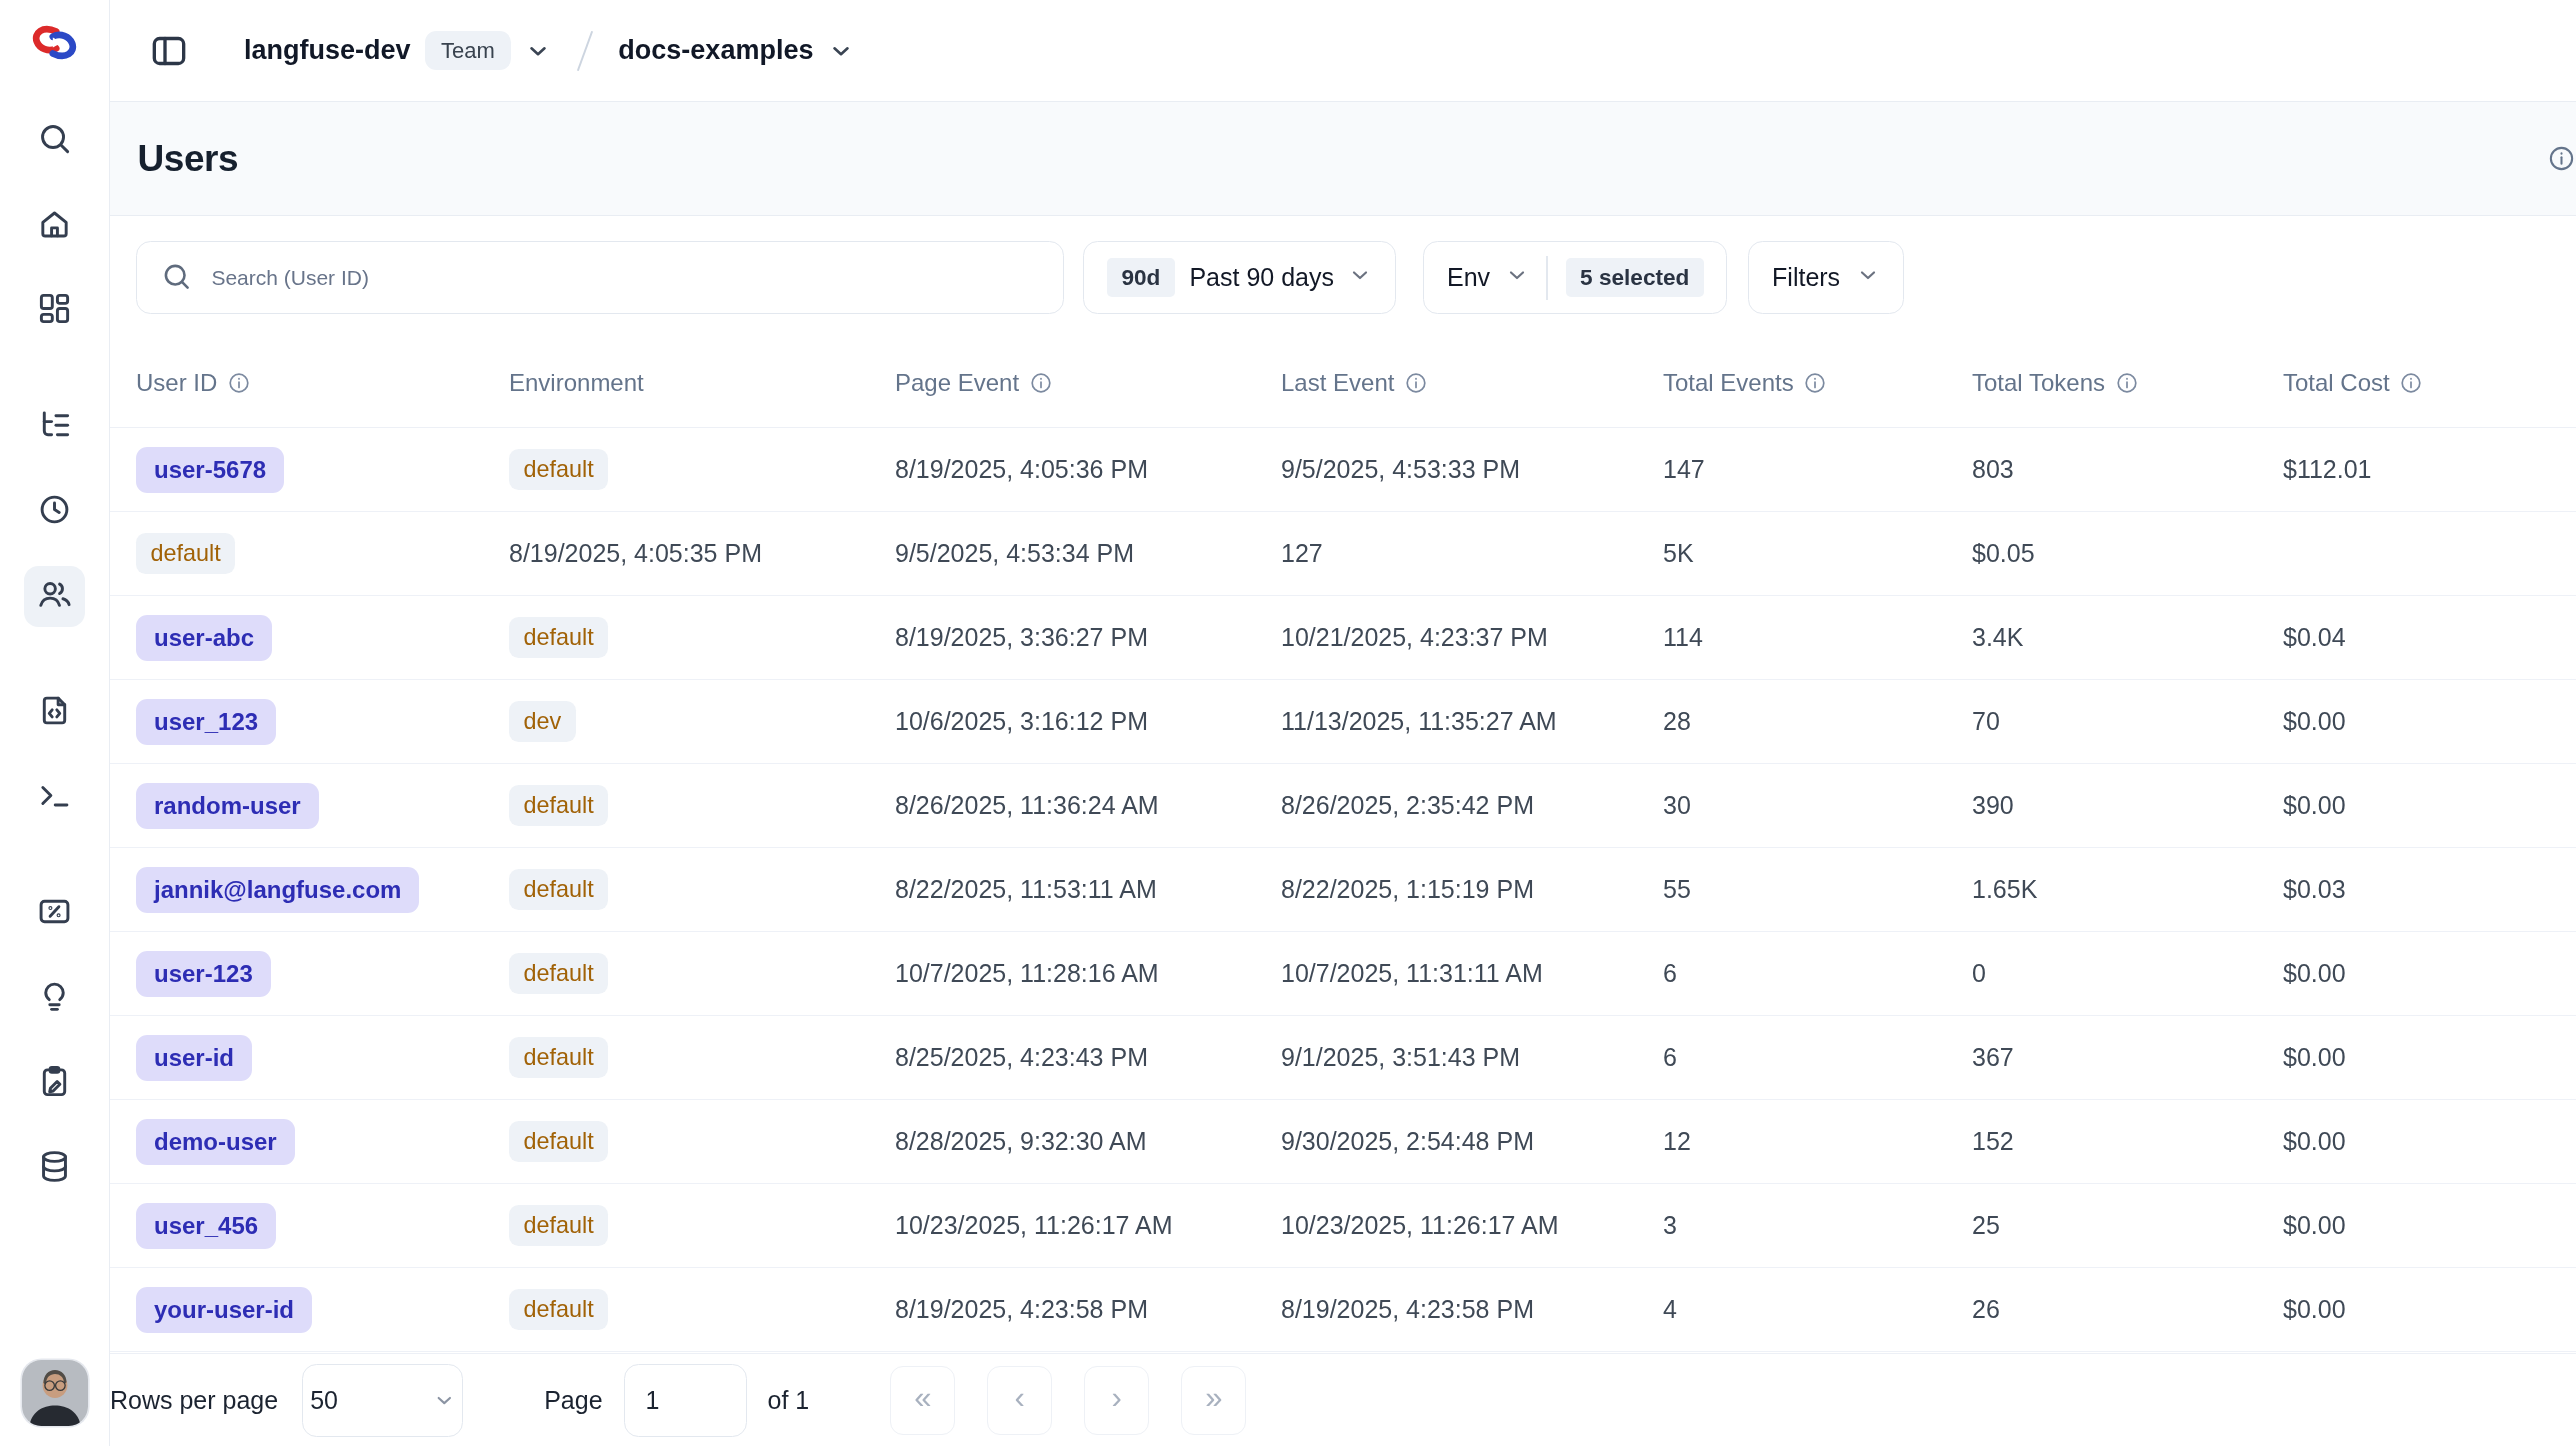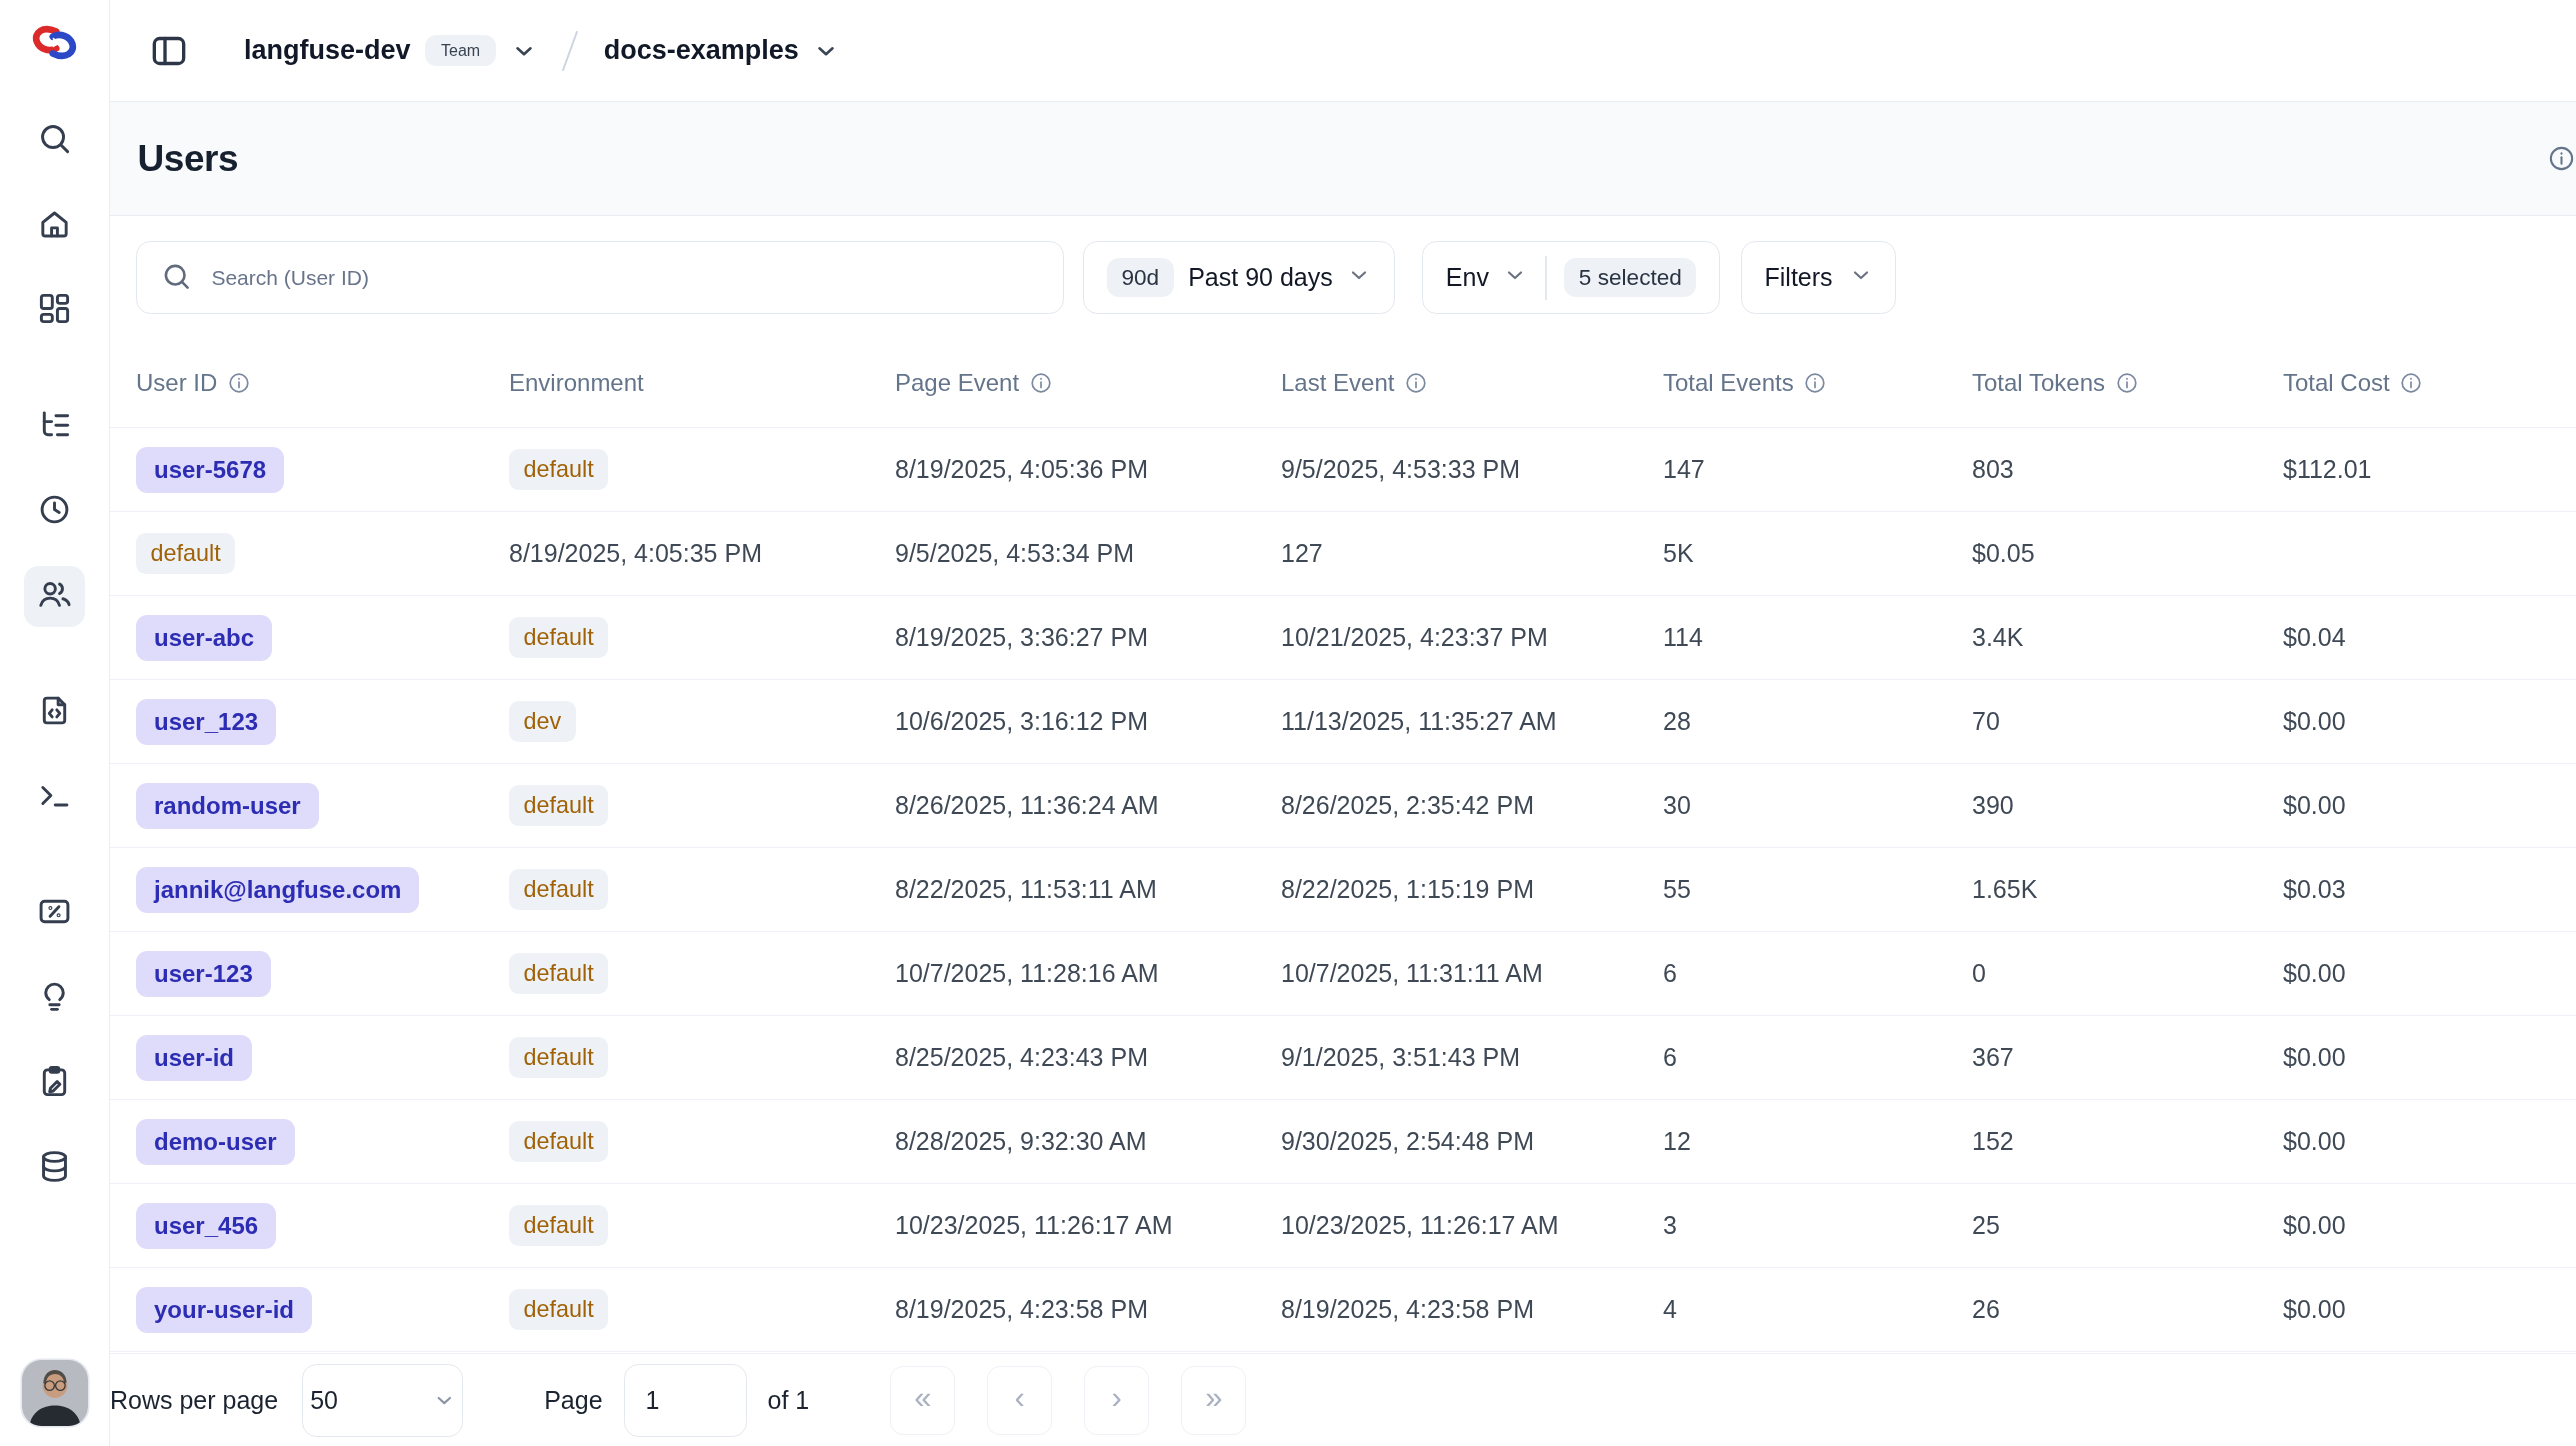--- a/index.html
+++ b/index.html
@@ -25,21 +25,21 @@
 
   
   .main { flex:1; display:flex; flex-direction:column; min-width:0; }
 
   .topbar { height:102px; flex-shrink:0; border-bottom:1.6px solid #e9edf3;
             display:flex; align-items:center; padding-left:39px; }
   .panel-toggle { cursor:pointer; display:flex; margin-right:55px; }
   .panel-toggle svg { stroke:#2c3647; fill:none; stroke-width:2; stroke-linecap:round; }
   .crumb { display:flex; align-items:center; gap:14.5px; }
   .crumb-name { font-size:27px; font-weight:700; color:#111827; cursor:pointer; }
-  .crumb-badge { background:#eef2f7; color:#39434f; font-size:16px; padding:6.5px 16px;
+  .crumb-badge { background:#eef2f7; color:#39434f; font-size:22px; padding:6.5px 16px;
                  border-radius:11.3px; }
   .crumb-chevron { display:flex; cursor:pointer; }
   .crumb-chevron svg { stroke:#3a4453; fill:none; stroke-width:2.4; stroke-linecap:round; stroke-linejoin:round; }
   .crumb-slash { width:2px; height:42px; background:#cdd5e0; transform:rotate(20deg);
                  margin:0 18px; }
 
   .pagehead { height:114px; flex-shrink:0; background:#f8fafc; border-bottom:1.6px solid #e9edf3;
               display:flex; align-items:center; gap:19.4px; padding-left:27.4px;justify-content:space-between; }
   .page-title { font-size:37px; font-weight:700; color:#16202e; letter-spacing:-0.4px; }
   .info-ic { display:flex; }
@@ -50,22 +50,22 @@
   .search { display:flex; align-items:center; gap:19.4px; width:928px; height:73px;
             border:1.6px solid #e3e8ef; border-radius:14.5px; padding:0 24px; background:#fff; }
   .search svg { stroke:#5f6b7d; fill:none; stroke-width:2; stroke-linecap:round; flex-shrink:0; }
   .search input { border:none; outline:none; flex:1; font-size:21px; color:#1f2937;
                   font-family:inherit; background:transparent; }
   .search input::placeholder { color:#68748a; }
   .btn { display:inline-flex; align-items:center; gap:14.5px; height:73px;
          border:1.6px solid #e3e8ef; border-radius:14.5px; background:#fff; padding:0 22.6px;
          font-size:25px; color:#121826; font-weight:500; cursor:pointer; }
   .btn .chev svg { stroke:#6b7280; fill:none; stroke-width:2.2; stroke-linecap:round; stroke-linejoin:round; }
-  .chip { background:#eef2f7; border-radius:12px; padding:6.5px 14.5px; font-size:22.6px;
-          color:#2a3342; font-weight:400; }
+  .chip { background:#eef2f7; border-radius:5px; padding:6.5px 14.5px; font-size:22.6px;
+          color:#2a3342; font-weight:700; }
   .vdiv { width:1.6px; height:44px; background:#e3e8ef; margin:0 3.2px; }
   .btn-date { margin-left:19.4px; }
   .btn-env  { margin-left:27.4px; }
   .btn-filters { margin-left:21px; gap:16px; }
 
   
   .grid { display:grid; grid-template-columns:373px 386px 386px 382px 309px 311px 1fr;
           align-items:center; padding-left:26px; }
   .thead { height:89px; flex-shrink:0; border-bottom:1.6px solid #edf0f6;
            color:#64748b; font-size:24px; font-weight:500; }

